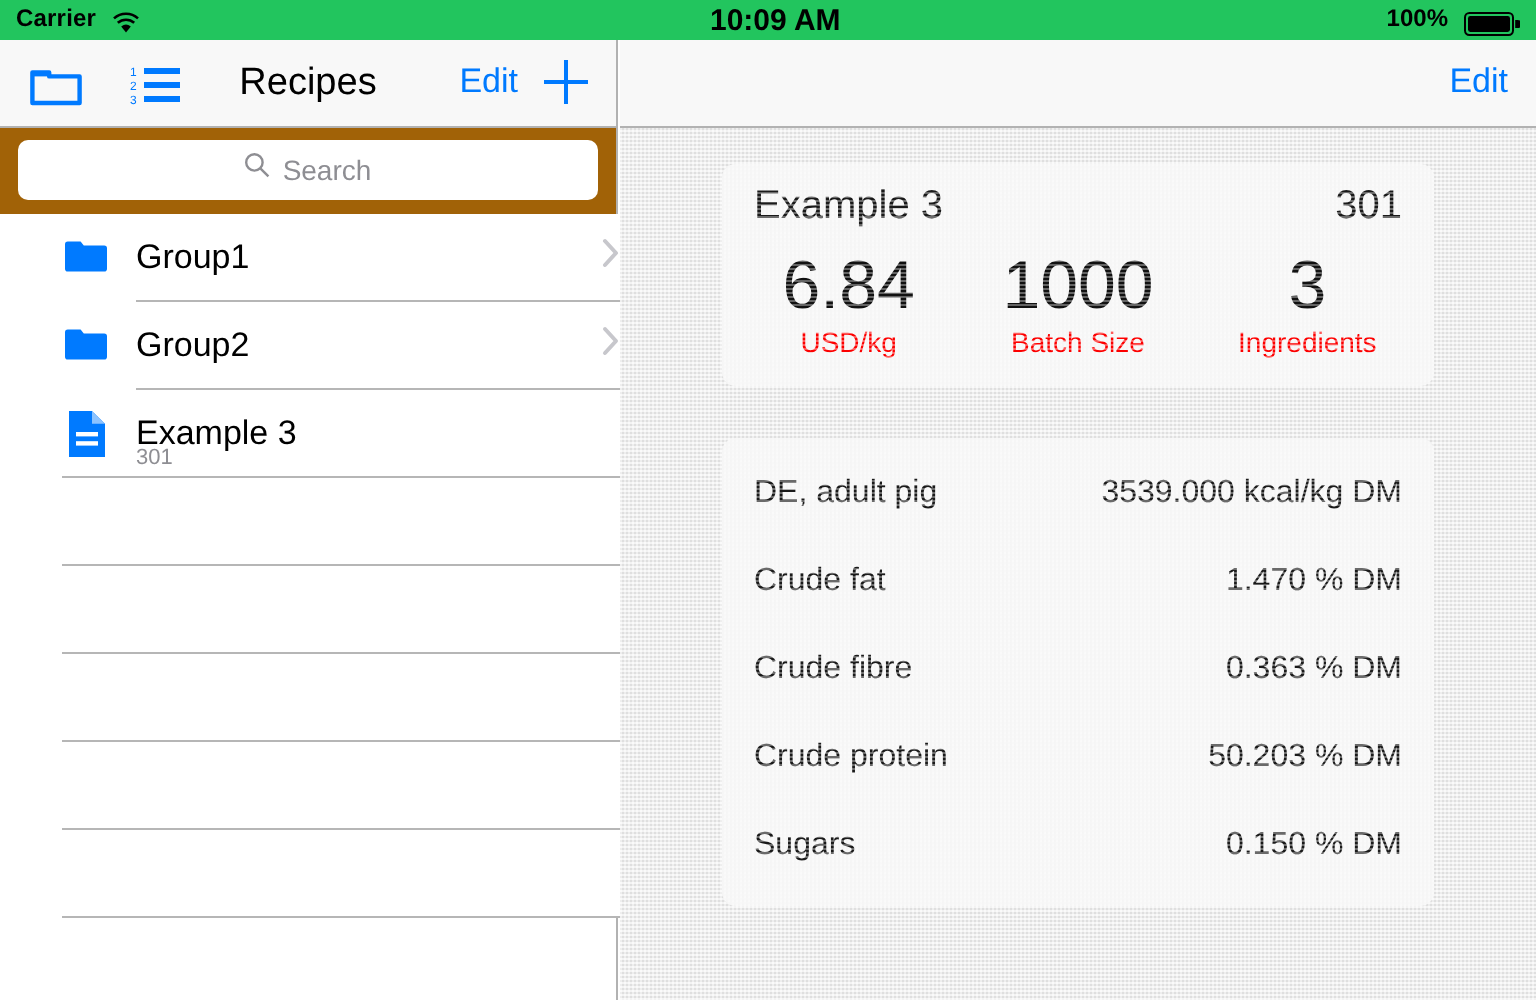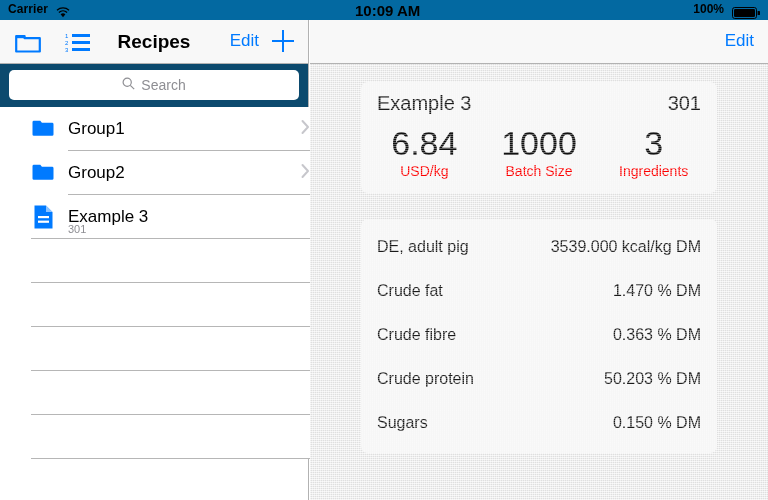--- a/index.html
+++ b/index.html
@@ -7,21 +7,21 @@
     width:768px; height:500px; overflow:hidden;
     font-family:"Liberation Sans", sans-serif;
     background:#ffffff;
     -webkit-font-smoothing:antialiased;
   }
   #app { position:relative; width:768px; height:500px; }
 
   
   .statusbar {
     position:absolute; top:0; left:0; width:768px; height:20px;
-    background:#0369a1;
+    background:#22c55e;
   }
   .sb-carrier {
     position:absolute; left:8px; top:2px;
     font-size:12px; font-weight:bold; color:#000;
     letter-spacing:0.1px;
   }
   .sb-wifi { position:absolute; left:56px; top:4px; }
   .sb-time {
     position:absolute; left:355px; top:2px;
     font-size:15px; font-weight:bold; color:#000;
@@ -46,35 +46,35 @@
   }
   .nav-btn {
     position:absolute; display:flex; align-items:center; justify-content:center;
     cursor:pointer; background:none; border:none;
   }
   .btn-folder { left:10px; top:8px; width:36px; height:28px; }
   .btn-list   { left:60px; top:8px; width:36px; height:28px; }
   .nav-title {
     position:absolute; left:0; top:0; width:308px; height:44px;
     display:flex; align-items:center; justify-content:center;
-    font-size:19px; font-weight:bold; color:#000;
+    font-size:19px; font-weight:normal; color:#000;
   }
   .btn-edit-left {
     position:absolute; right:49px; top:11px;
     font-size:17px; color:#007aff; cursor:pointer;
   }
   .btn-plus {
     position:absolute; right:10px; top:6px;
     width:30px; height:30px; cursor:pointer;
   }
 
   
   .search-wrap {
     position:relative; width:308px; height:43px;
-    background:#0c4a6e;
+    background:#a16207;
     padding:6px 9px;
   }
   .search-field {
     position:relative; width:290px; height:30px;
     background:#ffffff; border-radius:5px;
     display:flex; align-items:center; justify-content:center;
   }
   .search-inner { display:flex; align-items:center; gap:6px; }
   .search-ph {
     font-size:14px; color:#8e8e93;

